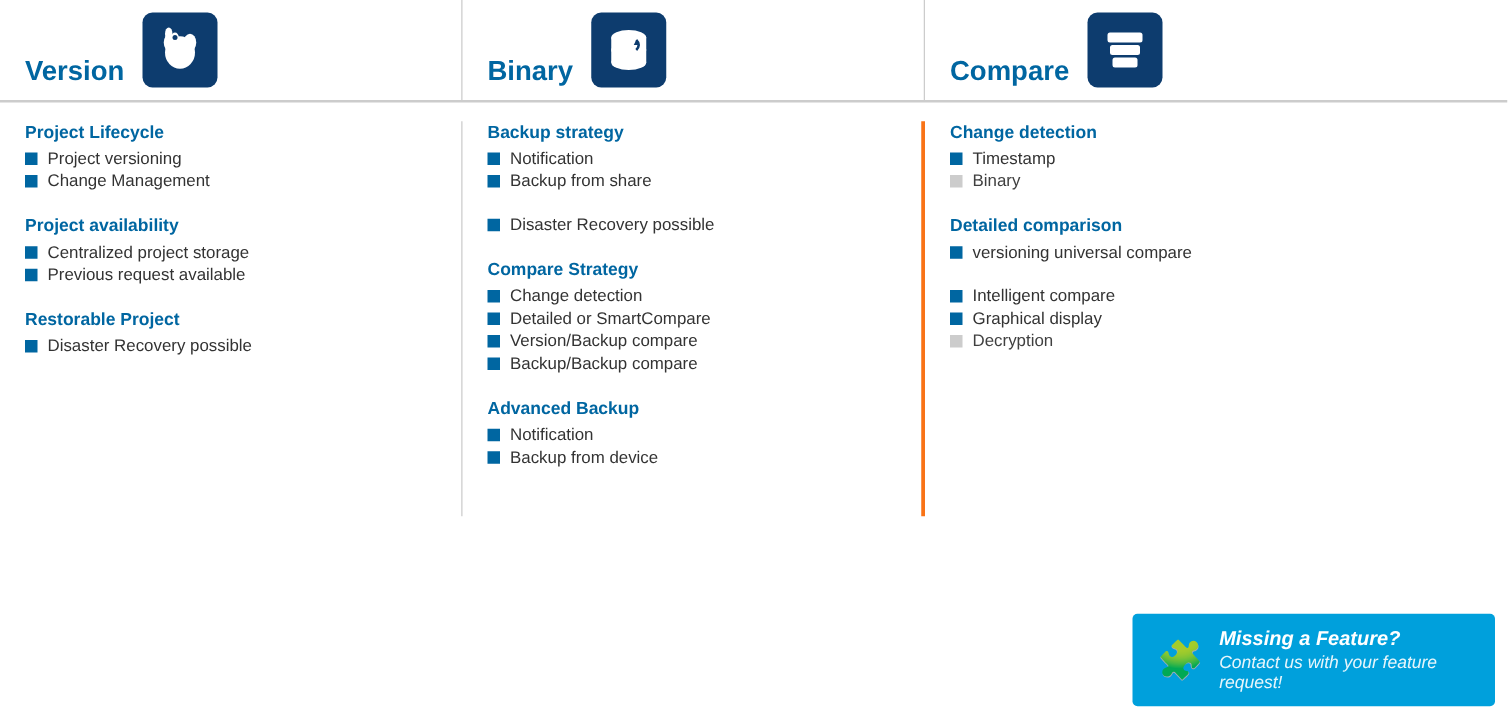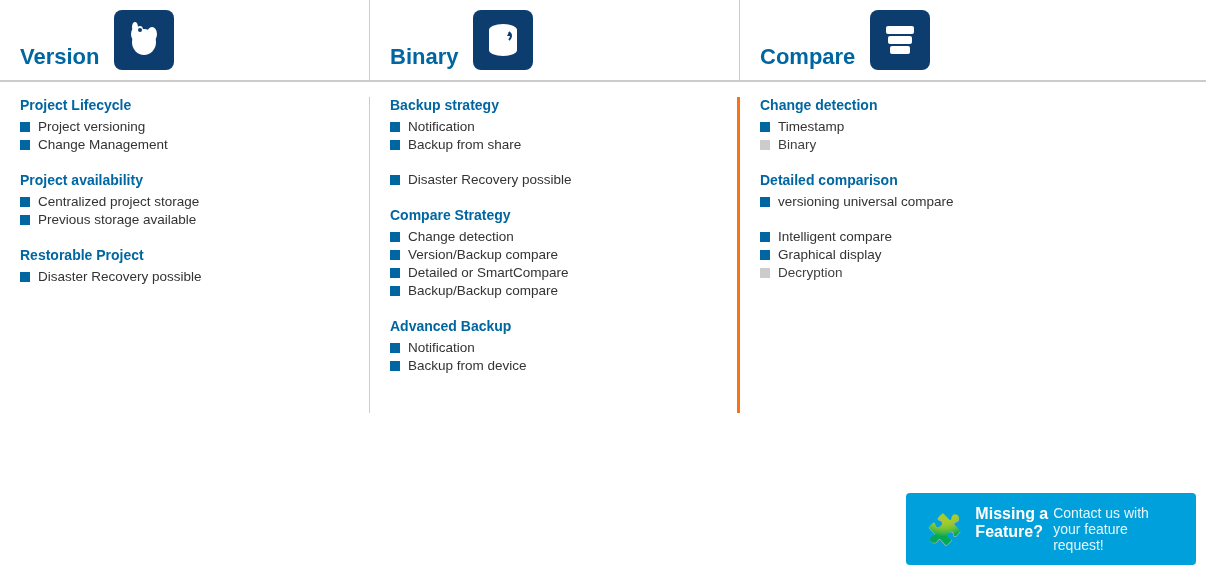--- a/index.html
+++ b/index.html
@@ -143,21 +143,22 @@
       width: 290px;
     }
 
     .missing-feature-icon {
       font-size: 30px;
       opacity: 0.9;
     }
 
     .missing-feature-text {
       display: flex;
-      flex-direction: row;
+      flex-direction: column;
+      font-style: italic;
     }
 
     .missing-feature-title {
       font-size: 16px;
       font-weight: bold;
     }
 
     .missing-feature-subtitle {
       font-size: 14px;
       opacity: 0.9;
@@ -231,21 +232,21 @@
       </div>
       <div class="section">
         <div class="section-title">Project availability</div>
         <ul class="section-items">
           <li>
             <span class="bullet"></span>
             <span>Centralized project storage</span>
           </li>
           <li>
             <span class="bullet"></span>
-            <span>Previous storage available</span>
+            <span>Previous request available</span>
           </li>
         </ul>
       </div>
       <div class="section">
         <div class="section-title">Restorable Project</div>
         <ul class="section-items">
           <li>
             <span class="bullet"></span>
             <span>Disaster Recovery possible</span>
           </li>
@@ -277,25 +278,25 @@
       </div>
       <div class="section">
         <div class="section-title">Compare Strategy</div>
         <ul class="section-items">
           <li>
             <span class="bullet"></span>
             <span>Change detection</span>
           </li>
           <li>
             <span class="bullet"></span>
+            <span>Detailed or SmartCompare</span>
+          </li>
+          <li>
+            <span class="bullet"></span>
             <span>Version/Backup compare</span>
-          </li>
-          <li>
-            <span class="bullet"></span>
-            <span>Detailed or SmartCompare</span>
           </li>
           <li>
             <span class="bullet"></span>
             <span>Backup/Backup compare</span>
           </li>
         </ul>
       </div>
       <div class="section">
         <div class="section-title">Advanced Backup</div>
         <ul class="section-items">

